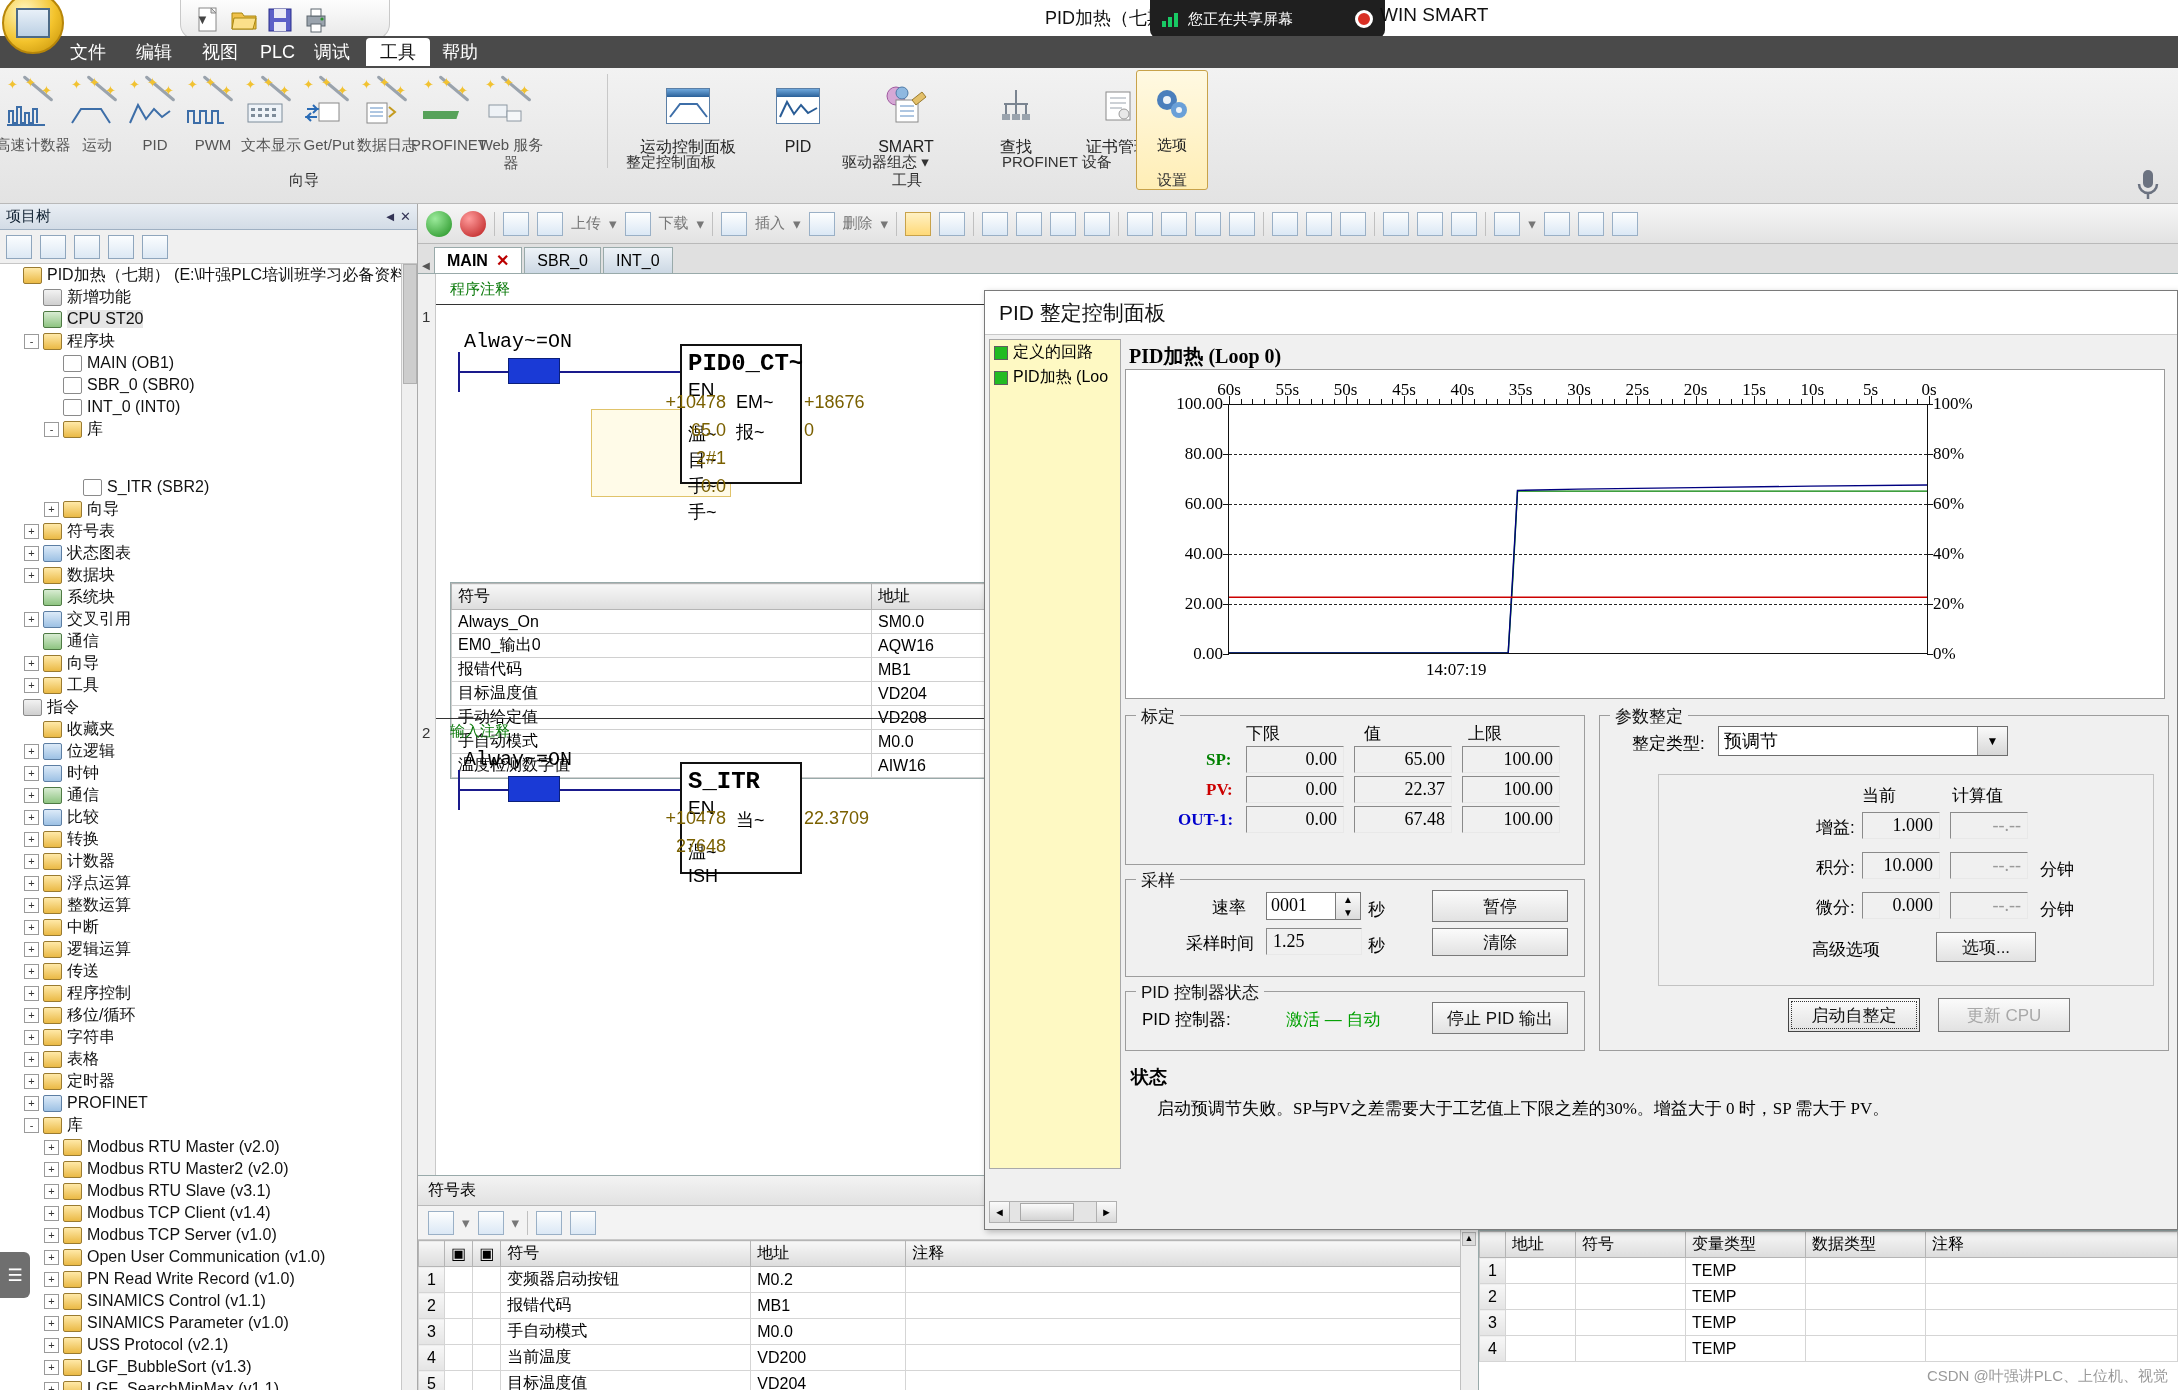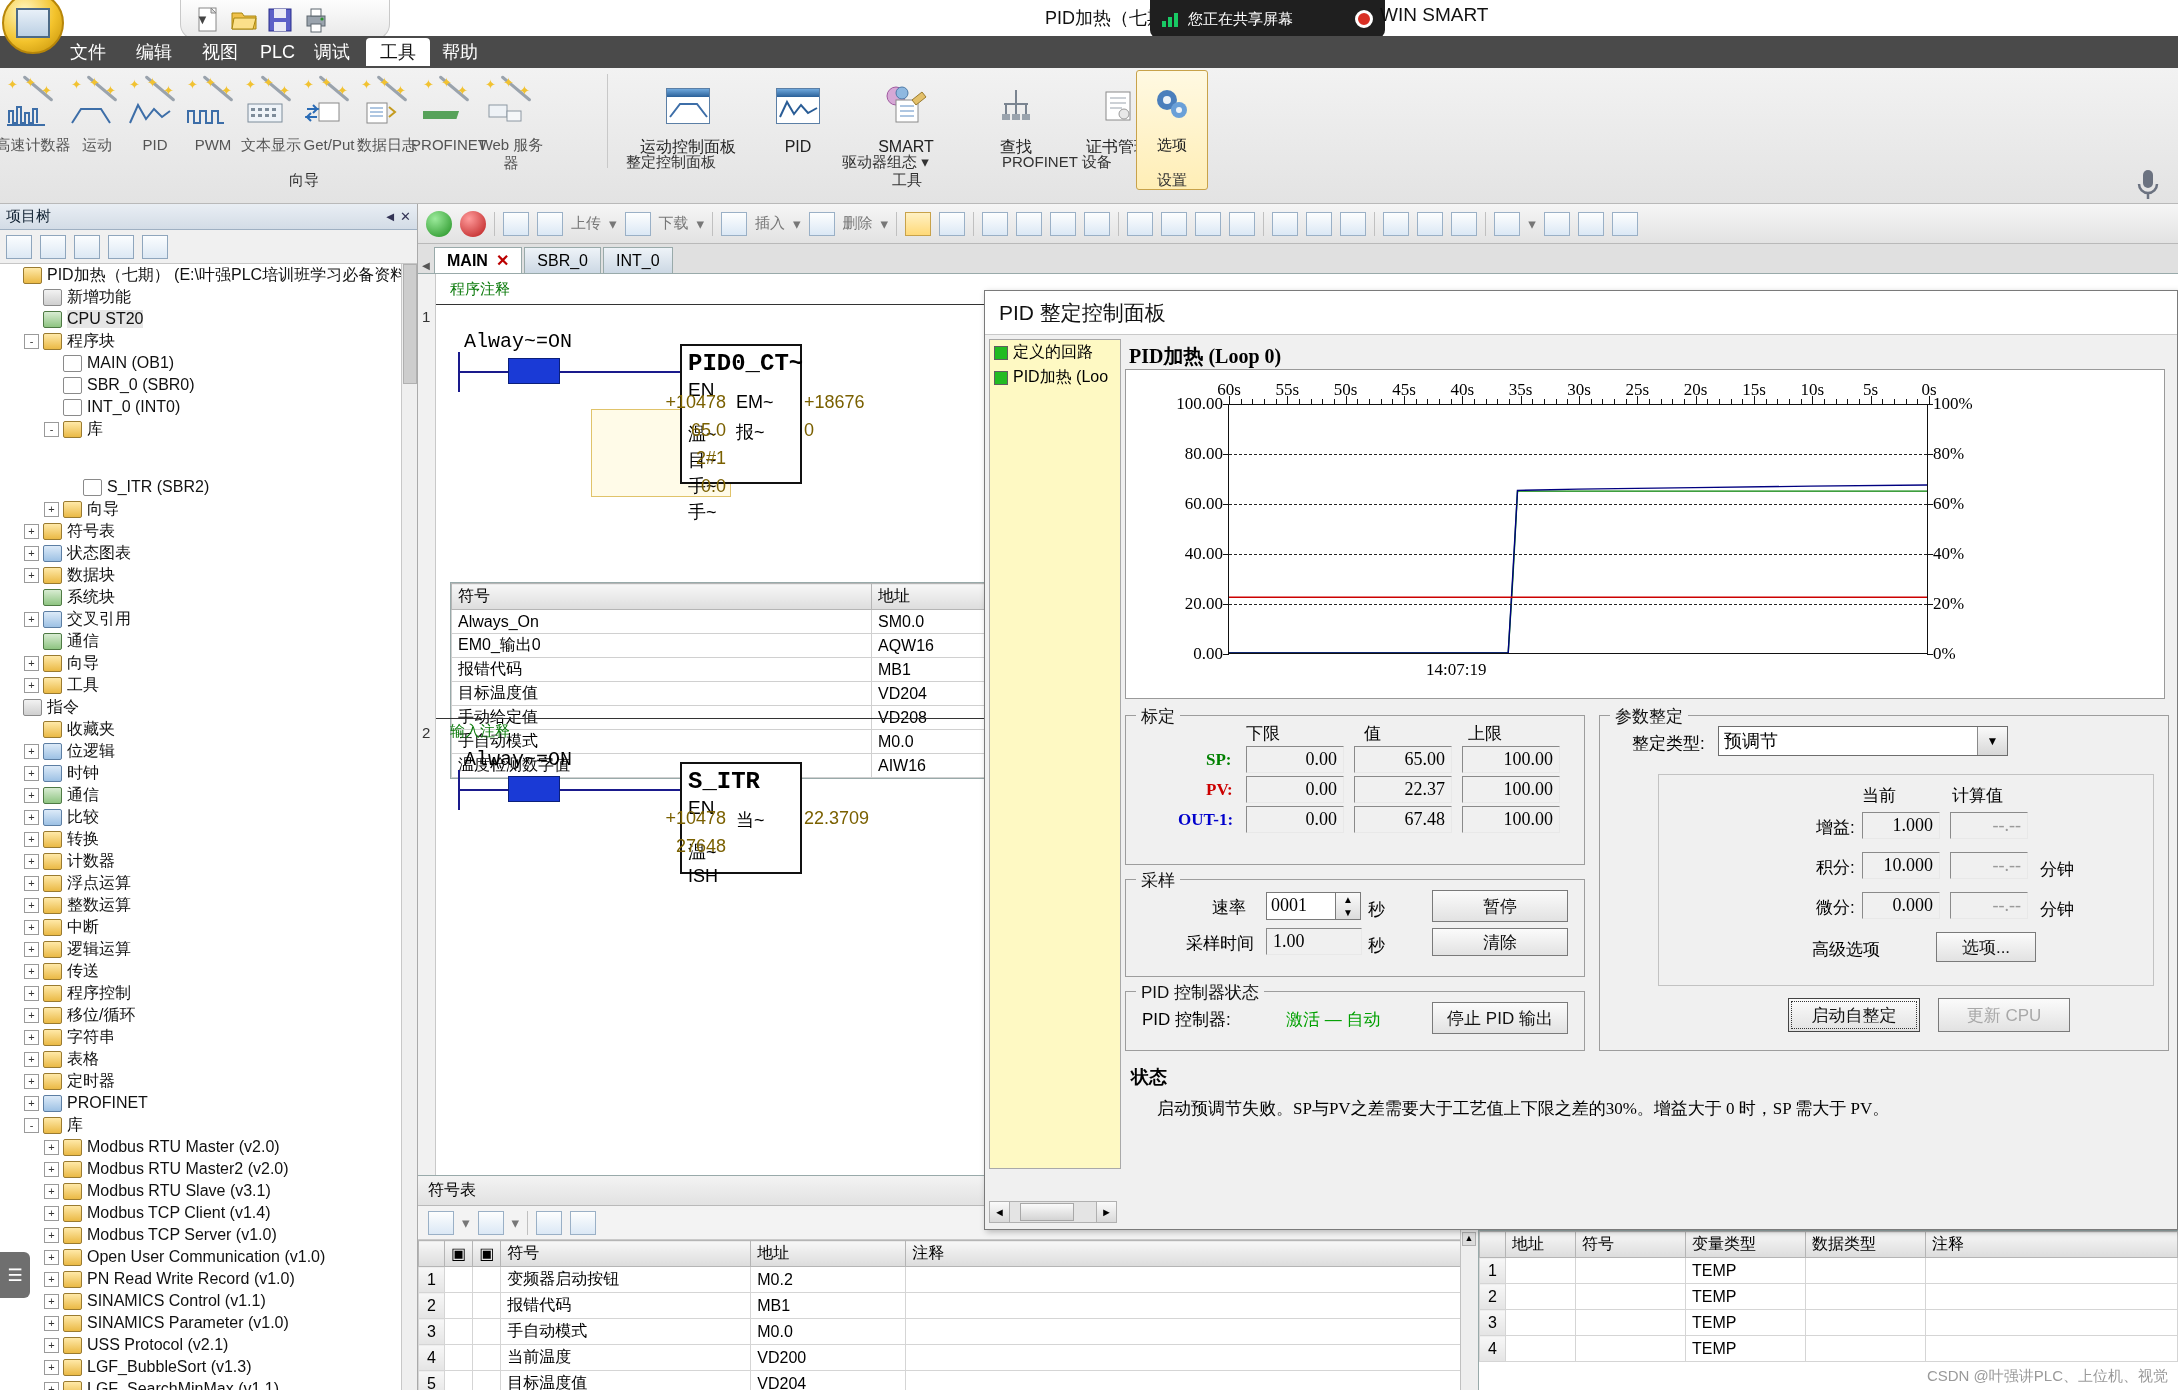--- a/index.html
+++ b/index.html
@@ -1253,21 +1253,21 @@
       <div class="gbox" style="left:0;top:540px;width:460px;height:98px">
         <div class="cap">采样</div>
         <div class="lab" style="left:86px;top:16px">速率</div>
         <div class="txtin" style="left:140px;top:12px;width:70px;height:28px">0001</div>
         <div class="spin" style="left:209px;top:12px;height:28px">
           <div>▲</div>
             <div>▼</div>
         </div>
         <div class="lab" style="left:242px;top:18px">秒</div>
         <div class="lab" style="left:60px;top:52px">采样时间</div>
-        <div class="ro" style="left:140px;top:48px;width:96px;text-align:left">1.00</div>
+        <div class="ro" style="left:140px;top:48px;width:96px;text-align:left">1.25</div>
         <div class="lab" style="left:242px;top:54px">秒</div>
         <div class="btn" style="left:306px;top:10px;width:136px;height:32px">暂停</div>
         <div class="btn" style="left:306px;top:48px;width:136px;height:28px">清除</div>
       </div>
 
       <div class="gbox" style="left:0;top:652px;width:460px;height:60px">
         <div class="cap">PID 控制器状态</div>
         <div class="lab" style="left:16px;top:16px">PID 控制器:</div>
         <div class="lab" style="left:160px;top:16px;color:#00a000">激活 — 自动</div>
         <div class="btn" style="left:306px;top:10px;width:136px;height:32px">停止 PID 输出</div>

